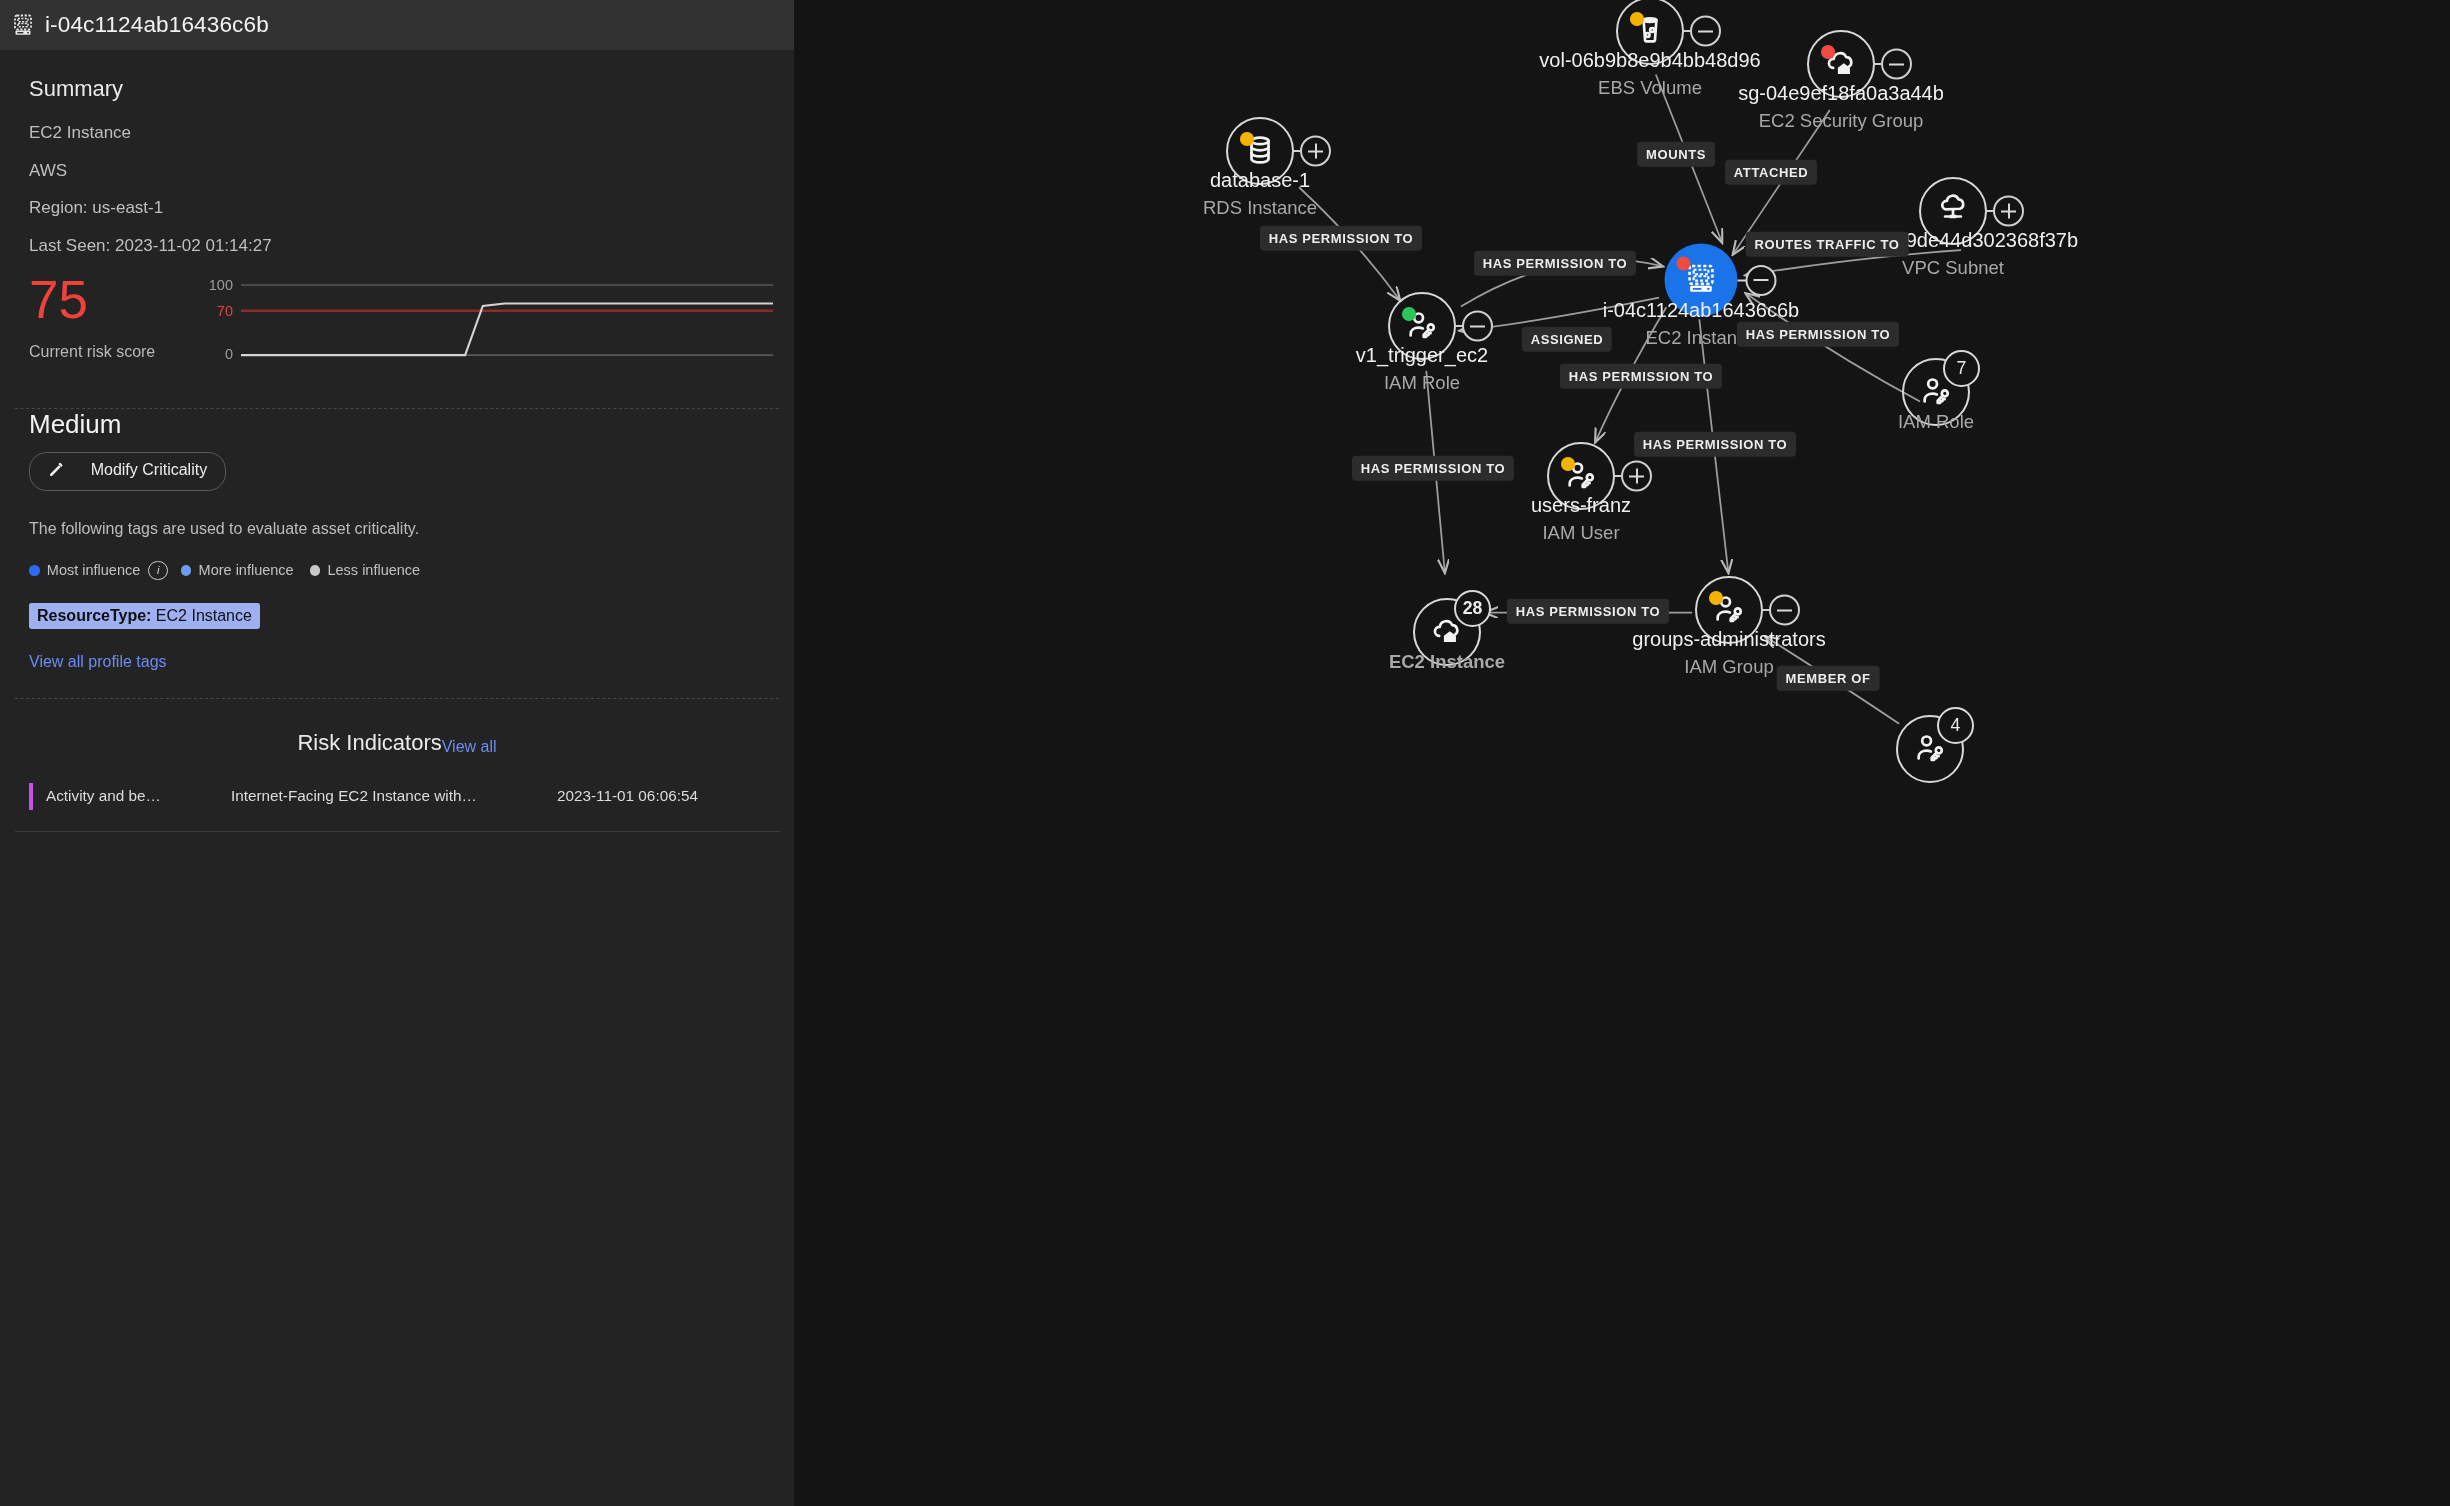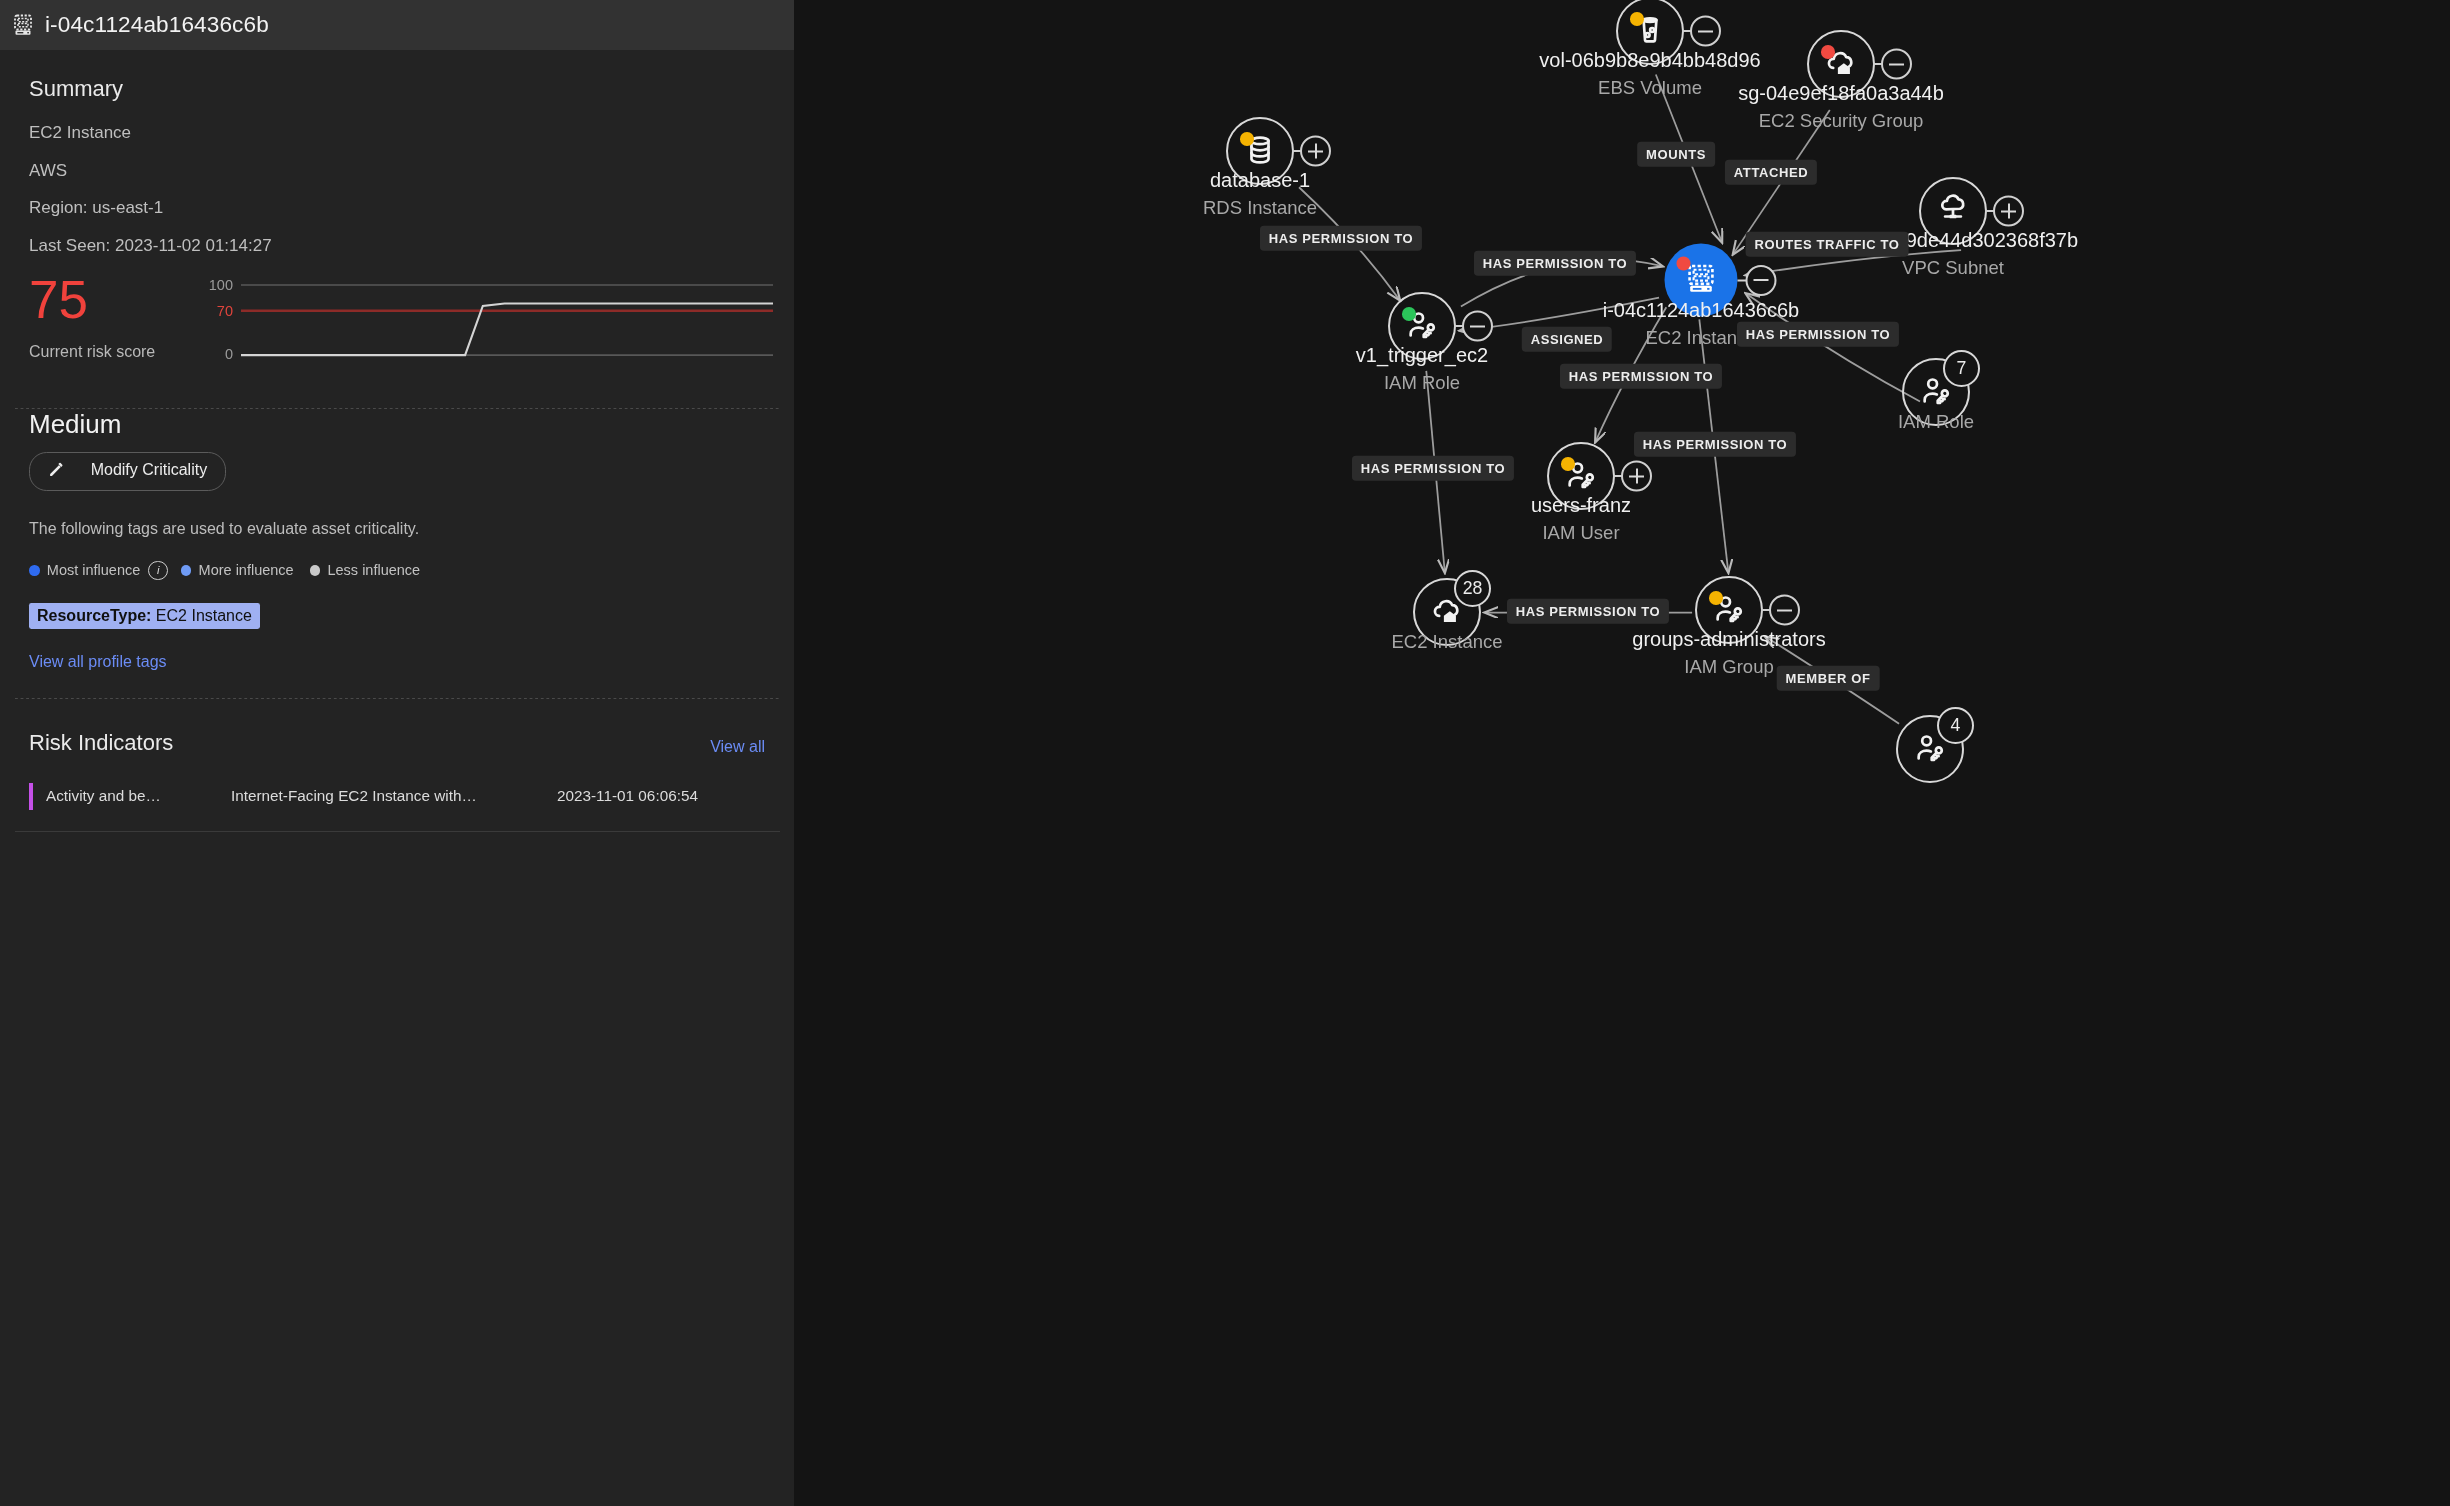--- a/index.html
+++ b/index.html
@@ -47,21 +47,21 @@
   .info-i{width:17.7px;height:17.7px;border:1.3px solid #cfcfcf;border-radius:50%;
           display:inline-flex;align-items:center;justify-content:center;
           font-size:11.3px;color:#dcdcdc;font-style:italic;cursor:pointer;}
 
   #tag-chip{display:inline-block;margin-top:22.6px;background:#9fb0f2;color:#101010;
             font-size:16px;padding:4px 8px;border-radius:2.4px;}
   #tag-chip b{font-weight:700;}
   .link{color:#6b8cf5;font-size:16px;text-decoration:none;cursor:pointer;display:inline-block;}
   #view-tags{margin-top:24px;}
 
-  #ri-head{display:flex;justify-content:space-between;align-items:flex-end;margin-top:31px;}
+  #ri-head{display:flex;justify-content:center;align-items:flex-end;margin-top:31px;}
   #ri-head .t{font-size:22px;color:#eaeaea;}
   .ri-row{display:flex;align-items:center;margin-top:27px;font-size:15.3px;color:#dcdcdc;}
   .ri-bar{width:4px;height:27px;background:#c550e8;margin-right:13px;flex:none;}
   .ri-c1{width:185px;white-space:nowrap;overflow:hidden;}
   .ri-c2{width:326px;white-space:nowrap;overflow:hidden;}
   .ri-c3{white-space:nowrap;}
   #ri-line{height:0.8px;background:#3a3a3a;margin:21px 14.5px 0 14.5px;}
 
   
   #graph{position:absolute;left:794px;top:0;width:1656px;height:1108px;
@@ -368,21 +368,21 @@
             <span class="tog">
               <span class="bar"></span>
               <span class="bar v"></span>
             </span>
           </div>
           <div class="nlab">
             <div class="n1">users-franz</div>
             <div class="n2">IAM User</div>
           </div>
         </div>
-        <div class="node" style="left: 653px; top: 612px;">
+        <div class="node" style="left: 653px; top: 632px; font-weight: bold;">
           <div class="ring">
             <span><svg width="34" height="34" viewBox="0 0 24 24">
                 <path stroke="#f2f2f2" stroke-width="1.9" fill="none" stroke-linejoin="round" stroke-linecap="round" d="M6.5 15.5a3.2 3.2 0 0 1 .4-6.4 4.6 4.6 0 0 1 8.8-1.2 3.6 3.6 0 0 1 1.6 6.8"></path>
                 <path d="M14 12.2l4.3 3.1v4.4H9.8v-4.4L14 12.2z" fill="#f2f2f2"></path>
               </svg></span>
             <span class="cnt">28</span>
           </div>
           <div class="nlab">
             <div class="n2">EC2 Instance</div>
           </div>

